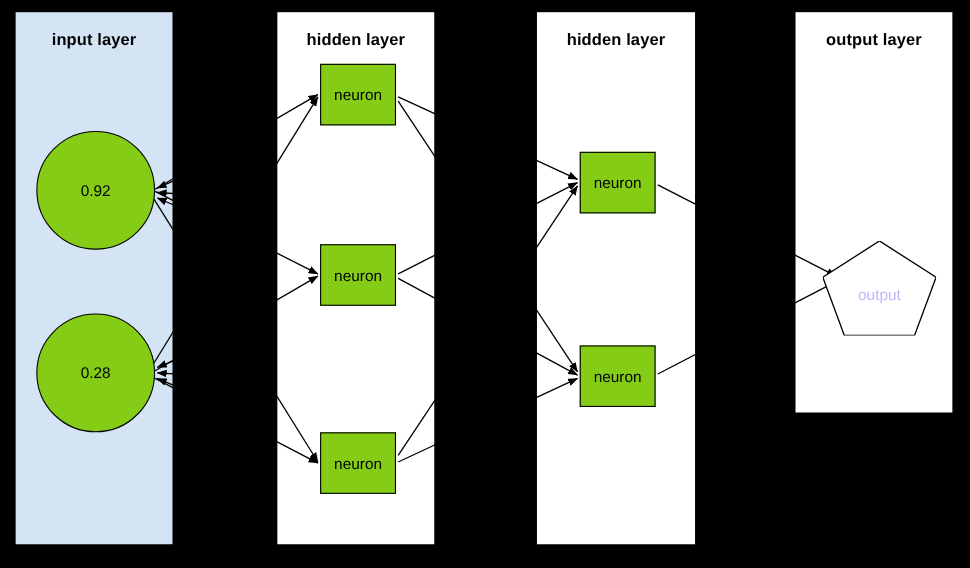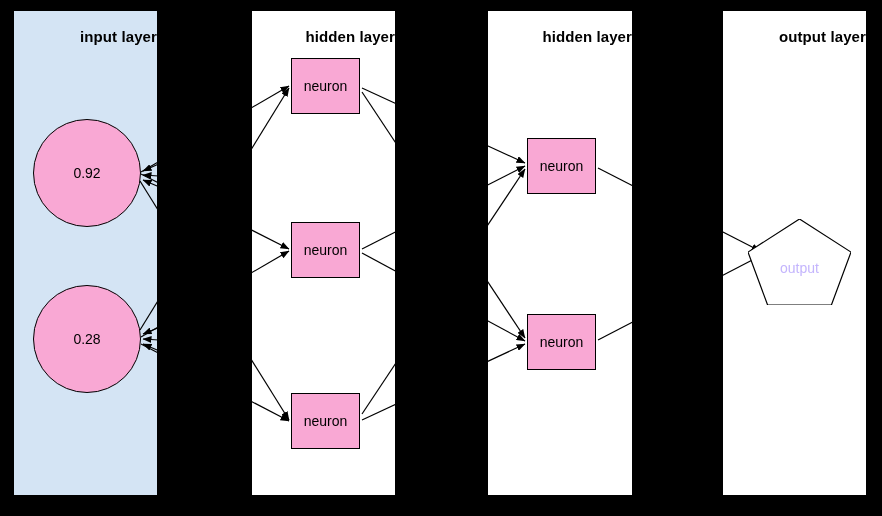--- a/index.html
+++ b/index.html
@@ -18,38 +18,38 @@
   .layer-panel {
     position: absolute;
     overflow: hidden;
     box-sizing: border-box;
   }
   .layer-title {
     position: absolute;
     left: 0;
     right: 0;
     top: 17px;
-    text-align: right;
+    text-align: center;
     font-size: 15px;
     font-weight: bold;
     color: #000000;
     letter-spacing: 0.1px;
   }
   .edge-svg {
     position: absolute;
     left: 0;
     top: 0;
     width: 882px;
     height: 516px;
     pointer-events: none;
   }
   .node {
     position: absolute;
     box-sizing: border-box;
-    background: #f9a8d4;
+    background: #84cc16;
     border: 1.2px solid #000000;
     display: flex;
     align-items: center;
     justify-content: center;
     font-size: 14px;
     color: #000000;
   }
   .node-circle {
     border-radius: 50%;
     text-align: right;
@@ -79,21 +79,21 @@
   <div id="panels">
       <div class="layer-panel" style="left: 14px; top: 11px; width: 143px; height: 484px; background: rgb(212, 228, 244);">
         <div class="layer-title">input layer</div>
       </div>
       <div class="layer-panel" style="left: 252px; top: 11px; width: 143px; height: 484px; background: rgb(255, 255, 255);">
         <div class="layer-title">hidden layer</div>
       </div>
       <div class="layer-panel" style="left: 488px; top: 11px; width: 144px; height: 484px; background: rgb(255, 255, 255);">
         <div class="layer-title">hidden layer</div>
       </div>
-      <div class="layer-panel" style="left: 723px; top: 11px; width: 143px; height: 484px; background: rgb(255, 255, 255);">
+      <div class="layer-panel" style="left: 723px; top: 11px; width: 143px; height: 364px; background: rgb(255, 255, 255);">
         <div class="layer-title">output layer</div>
       </div>
     </div>
 
   <svg class="edge-svg" id="edges-svg" viewBox="0 0 882 516" xmlns="http://www.w3.org/2000/svg">
     <defs>
       <marker id="arrowhead" markerWidth="9" markerHeight="7" refX="8.5" refY="3.5" orient="auto" markerUnits="userSpaceOnUse">
         <polygon points="0 0, 9 3.5, 0 7" fill="#000000"></polygon>
       </marker>
     </defs>

